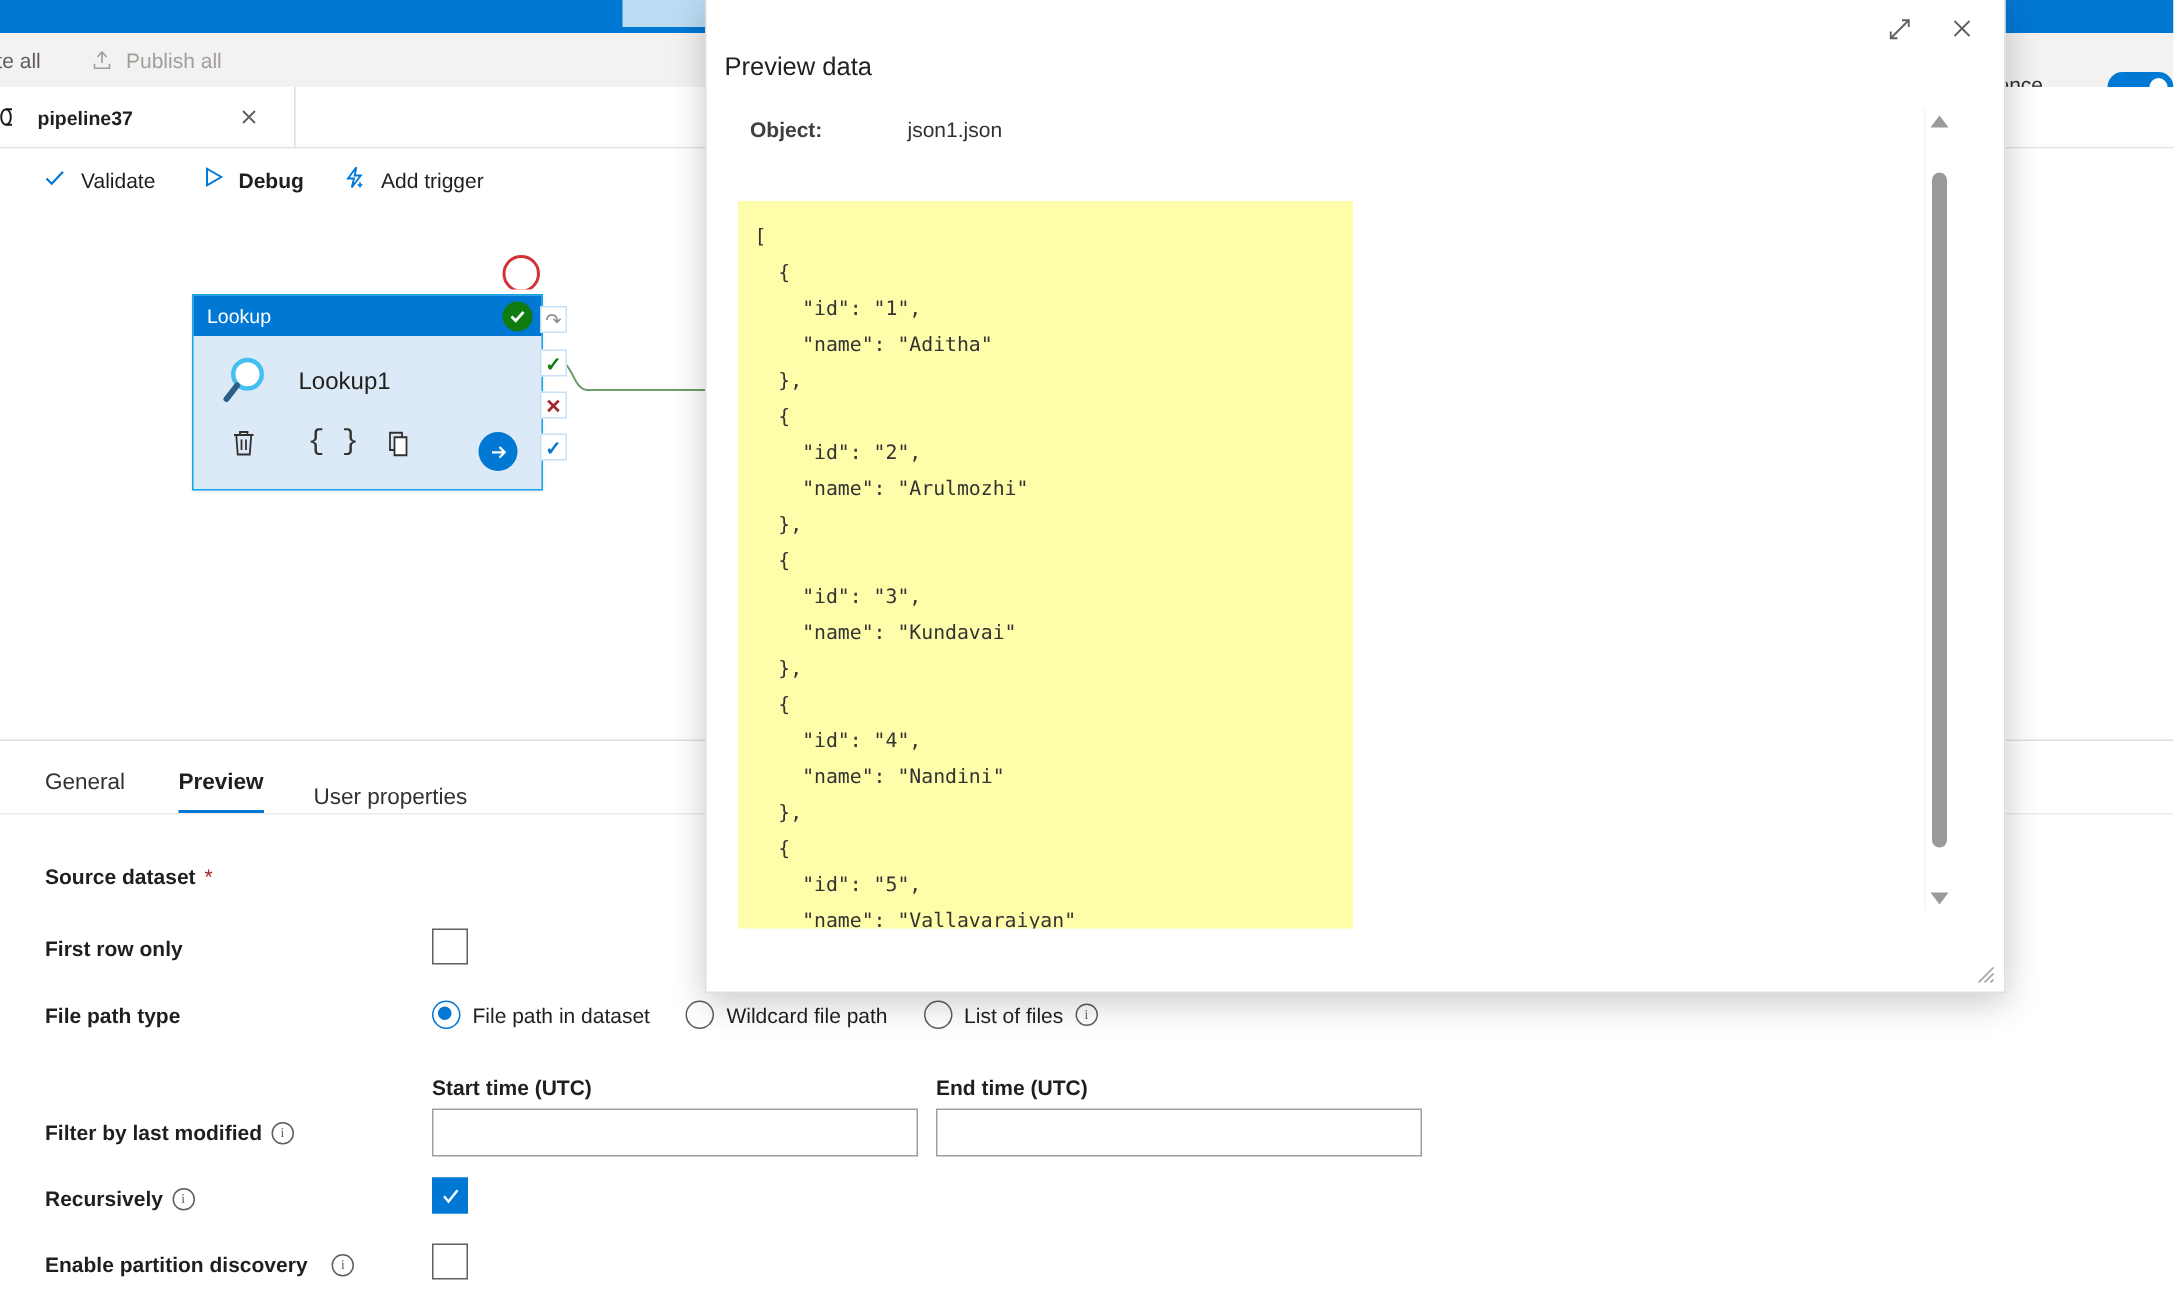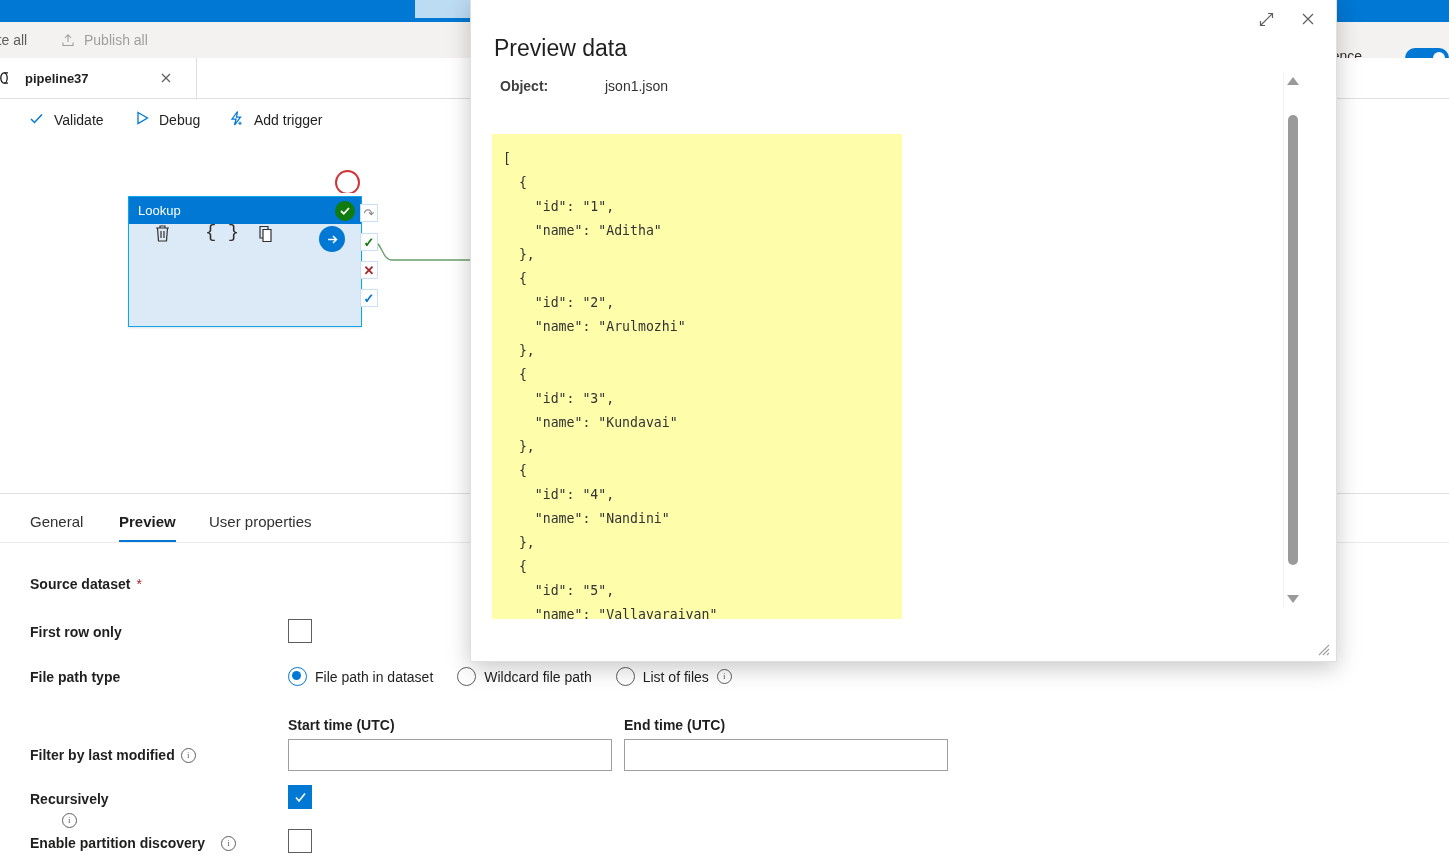--- a/index.html
+++ b/index.html
@@ -42,21 +42,21 @@
   .ptab-label{margin-left:9px;font-size:13px;font-weight:bold;color:#201f1e;}
   .ptab-close{position:absolute;right:22px;top:12px;width:16px;height:16px;color:#605e5c;}
   .ptab-blank{position:absolute;left:196px;top:0;width:1253px;height:40px;background:#fff;
               border-left:1px solid #e1dfdd;}
 
   .actionbar{position:absolute;left:0;top:99px;width:1449px;height:41px;background:#ffffff;
              border-bottom:1px solid #edebe9;}
   .act{position:absolute;top:0;height:41px;display:flex;align-items:center;gap:9px;
        font-size:14px;color:#201f1e;}
   .act-validate{left:28px;}
-  .act-debug{left:135px;}
+  .act-debug{left:135px;font-weight:bold;}
   .act-trigger{left:228px;}
 
   .canvas{position:absolute;left:0;top:140px;width:1449px;height:353px;background:#fff;
           border-bottom:1px solid #e1dfdd;}
 
   
   .node{position:absolute;left:128px;top:196px;width:232px;height:129px;
         border:1px solid #0ea5e9;background:#dceaf7;box-shadow:0 1px 2px rgba(0,0,0,.12);}
   .node-top-stub{position:absolute;left:128px;top:193px;width:232px;height:4px;background:#fff;}
   .node-hdr{height:27px;background:#0078d4;color:#fff;display:flex;align-items:center;
@@ -89,21 +89,21 @@
 
   
   .props{position:absolute;left:0;top:494px;width:1449px;height:365px;background:#fff;}
   .ptabs{position:absolute;left:0;top:8px;width:1449px;height:40px;
          border-bottom:1px solid #edebe9;}
   .pt{position:absolute;top:0;height:38px;display:flex;align-items:center;font-size:15px;
       color:#323130;}
   .pt.sel{color:#201f1e;font-weight:bold;border-bottom:2px solid #0078d4;}
   .pt-general{left:30px;text-align:center;}
   .pt-settings{left:119px;}
-  .pt-user{left:209px;}
+  .pt-user{left:209px;align-items:flex-end;}
 
   .frow{position:absolute;left:0;width:1449px;}
   .flabel{position:absolute;left:30px;font-size:14px;font-weight:bold;color:#201f1e;
           display:flex;align-items:center;gap:6px;}
   .req{color:#a4262c;font-weight:normal;}
   .infoi{display:inline-block;width:13px;height:13px;border:1px solid #605e5c;border-radius:50%;
          font-size:9px;line-height:12px;text-align:center;color:#605e5c;font-weight:normal;
          font-family:"Liberation Serif", serif;}
 
   .ddl{position:absolute;left:288px;width:320px;height:30px;border:1px solid #c8c6c4;
@@ -125,21 +125,21 @@
   .colhdr{position:absolute;font-size:14px;font-weight:bold;color:#201f1e;}
   .tinput{position:absolute;height:28px;border:1px solid #a19f9d;background:#fff;}
 
   
   .dialog{position:absolute;left:470px;top:-2px;width:865px;height:662px;background:#fff;
           border:1px solid #e1dfdd;box-shadow:0 6px 22px rgba(0,0,0,.22);}
   .dlg-expand{position:absolute;right:56px;top:6px;width:28px;height:28px;
               display:flex;align-items:center;justify-content:center;color:#605e5c;}
   .dlg-close{position:absolute;right:14px;top:6px;width:28px;height:28px;
              display:flex;align-items:center;justify-content:center;color:#605e5c;}
-  .dlg-title{position:absolute;left:23px;top:36px;font-size:23px;color:#201f1e;}
+  .dlg-title{position:absolute;left:12px;top:36px;font-size:17px;color:#201f1e;}
   .dlg-objlabel{position:absolute;left:29px;top:79px;font-size:14px;font-weight:bold;color:#404040;}
   .dlg-objvalue{position:absolute;left:134px;top:79px;font-size:14px;color:#323130;}
 
   .jsonbox{position:absolute;left:21px;top:135px;width:410px;height:485px;background:#fdfdaa;
            padding:0;overflow:hidden;}
   .jsonbox pre{margin:0;padding:13px 0 0 11px;font-family:"DejaVu Sans Mono", monospace;
                font-size:13.2px;line-height:24px;color:#333333;white-space:pre;}
 
   .dlg-sb{position:absolute;left:812px;top:74px;width:18px;height:534px;background:#fff;
           border-left:1px solid #f3f2f1;}
@@ -234,20 +234,29 @@
 
   <div class="node-top-stub"></div>
   <div class="node">
     <div class="node-hdr">
       <span class="node-hdr-title">Lookup</span>
       <span class="node-ok">
         <svg width="14" height="14" viewBox="0 0 14 14" fill="none" stroke="#fff" stroke-width="1.8">
           <path d="M3 7 L5.8 9.8 L11 4"></path>
         </svg>
       </span>
+    </div>
+    <div class="node-body">
+      <span class="node-icon">
+        <svg width="44" height="40" viewBox="0 0 44 40" fill="none">
+          <circle cx="19" cy="14.5" r="9.5" stroke="#43c0f0" stroke-width="3" fill="#ffffff"></circle>
+          <path d="M12 22 L5 31" stroke="#2b5f8a" stroke-width="4" stroke-linecap="round"></path>
+        </svg>
+      </span>
+      <span class="node-name">Lookup1</span>
     </div>
     <div class="node-actions">
       <span class="na na1">
         <svg width="19" height="21" viewBox="0 0 19 21" fill="none" stroke="#323130" stroke-width="1.2">
           <path d="M3 5 L16 5 M7 5 L7 3 L12 3 L12 5"></path>
           <path d="M4.5 5 L5.5 18 L13.5 18 L14.5 5"></path>
           <path d="M8 8 L8 15 M11 8 L11 15"></path>
         </svg>
       </span>
       <span class="na na2">{&nbsp;}</span>
@@ -323,21 +332,21 @@
       <div class="colhdr" style="left:624px;top:11px;">End time (UTC)</div>
       <div class="flabel" style="top:41px;">
         <span>Filter by last modified</span>
         <span class="infoi">i</span>
       </div>
       <input class="tinput" style="left: 288px; top: 33px; width: 318px;" type="text" value="" placeholder="">
       <input class="tinput" style="left: 624px; top: 33px; width: 318px;" type="text" value="" placeholder="">
     </div>
 
     <div class="frow" style="top:290px;height:34px;">
-      <div class="flabel" style="top:7px;flex-direction:column;">
+      <div class="flabel" style="top:7px;">
         <span>Recursively</span>
         <span class="infoi">i</span>
       </div>
       <div class="cbx on" style="top:1px;">
         <svg width="15" height="15" viewBox="0 0 15 15" fill="none" stroke="#fff" stroke-width="1.6">
           <path d="M3 7.5 L6 11 L12 3.5"></path>
         </svg>
       </div>
     </div>
 

